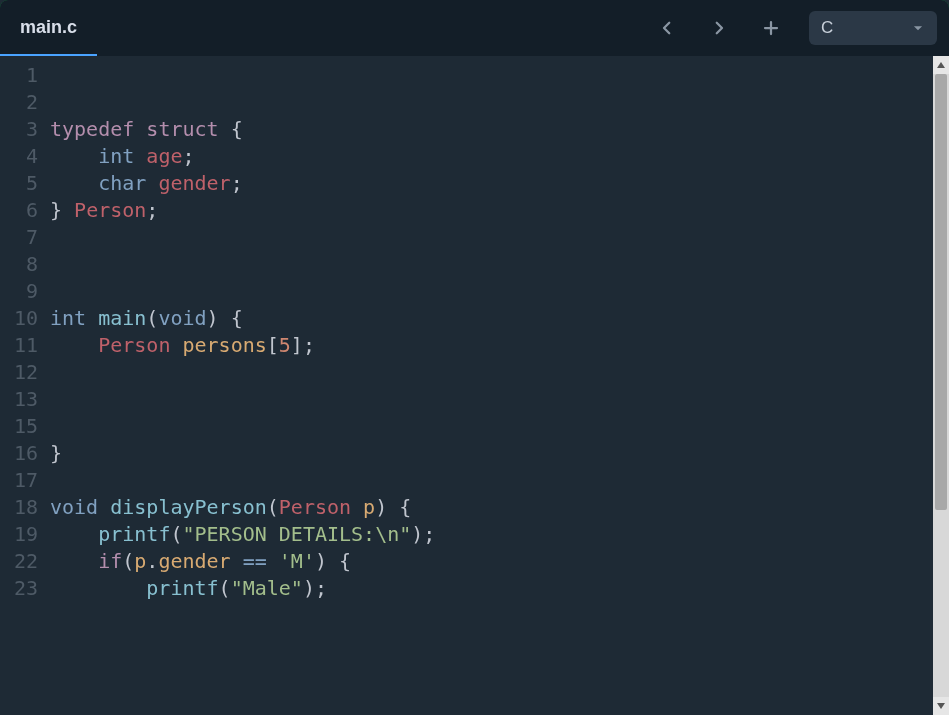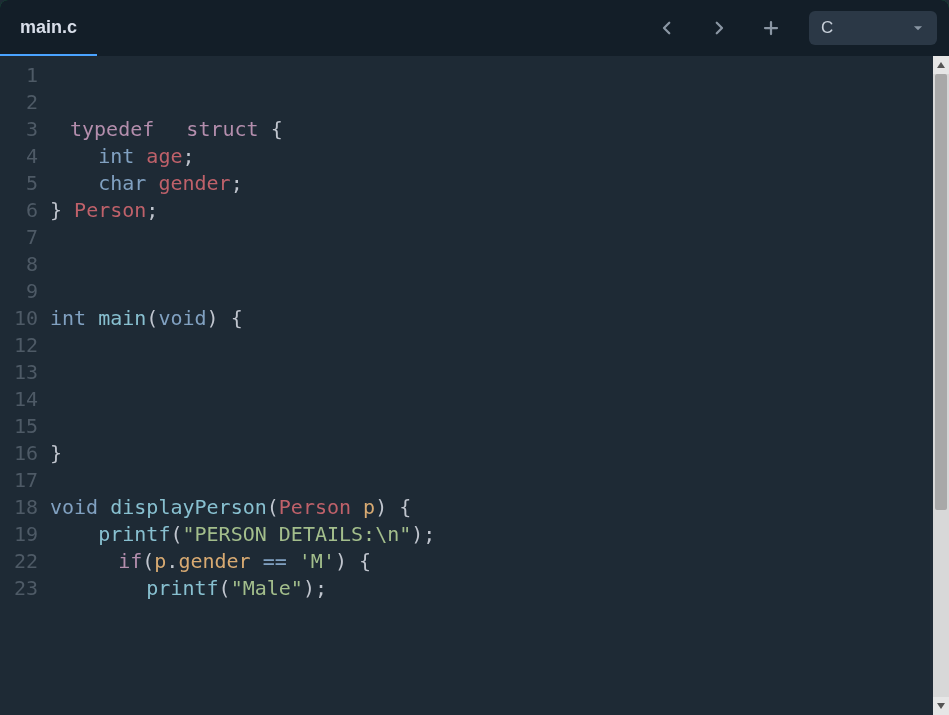--- a/index.html
+++ b/index.html
@@ -93,21 +93,21 @@
   text-align: right;
   color: #4e5a66;
   padding-right: 8px;
   user-select: none;
   flex-shrink: 0;
 }
 .code {
   padding-left: 4px;
 }
 .tk-preproc { color: #d08770; }
-.tk-keyword { color: #b48ead; margin-left: 20px; }
+.tk-keyword { color: #b48ead; }
 .tk-kw2 { color: #81a1c1; }
 .tk-type { color: #bf616a; }
 .tk-func { color: #88c0d0; }
 .tk-ident { color: #d8aa72; }
 .tk-string { color: #a3be8c; }
 .tk-number { color: #d08770; }
 .tk-punct { color: #c0c5ce; }
 .tk-char { color: #a3be8c; }
 .scrollbar {
   position: absolute;
@@ -187,24 +187,24 @@
       <div class="line"><span class="ln">6</span><span class="code"><span class="tk-punct">} </span><span class="tk-type">Person</span><span class="tk-punct">;</span></span></div>
 
       <div class="line"><span class="ln">7</span><span class="code"></span></div>
 
       <div class="line"><span class="ln">8</span></div>
 
       <div class="line"><span class="ln">9</span><span class="code"></span></div>
 
       <div class="line"><span class="ln">10</span><span class="code"><span class="tk-kw2">int</span><span> </span><span class="tk-func">main</span><span class="tk-punct">(</span><span class="tk-kw2">void</span><span class="tk-punct">) {</span></span></div>
 
+      <div class="line"><span class="ln">11</span><span class="code"><span>    </span><span class="tk-type">Person</span><span> </span><span class="tk-ident">persons</span><span class="tk-punct">[</span><span class="tk-number">5</span><span class="tk-punct">];</span></span></div>
 
       <div class="line"><span class="ln">12</span><span class="code"></span></div>
       <div class="line"><span class="ln">13</span><span class="code"></span></div>
-      <div class="line"><span class="ln">14</span><span class="code"></span></div>
 
       <div class="line"><span class="ln">15</span></div>
 
       <div class="line"><span class="ln">16</span><span class="code"><span class="tk-punct">}</span></span></div>
 
       <div class="line"><span class="ln">17</span><span class="code"></span></div>
 
       <div class="line"><span class="ln">18</span><span class="code"><span class="tk-kw2">void</span><span> </span><span class="tk-func">displayPerson</span><span class="tk-punct">(</span><span class="tk-type">Person</span><span> </span><span class="tk-ident">p</span><span class="tk-punct">) {</span></span></div>
 
       <div class="line"><span class="ln">19</span><span class="code"><span>    </span><span class="tk-func">printf</span><span class="tk-punct">(</span><span class="tk-string">"PERSON DETAILS:\n"</span><span class="tk-punct">);</span></span></div>

